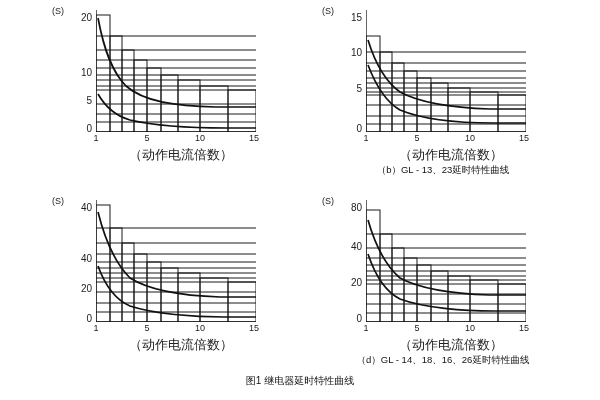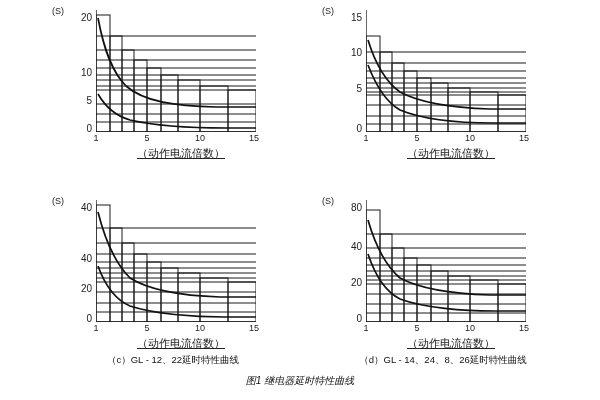--- a/index.html
+++ b/index.html
@@ -14,24 +14,24 @@
   .panel-b{left:318px;top:6px;}
   .panel-c{left:48px;top:196px;}
   .panel-d{left:318px;top:196px;}
 
   .plotwrap{position:absolute;left:48px;top:4px;width:160px;height:122px;}
   .yunit{position:absolute;left:4px;top:0px;font-size:9px;color:#222;}
   .axis-y-labels{position:absolute;left:18px;top:0;width:26px;height:122px;}
   .axis-y-labels span{position:absolute;right:0;font-size:10px;line-height:9px;color:#222;transform:translateY(-50%);}
   .axis-x-labels{position:absolute;left:48px;top:128px;width:160px;height:12px;}
   .axis-x-labels span{position:absolute;font-size:9px;line-height:9px;color:#222;transform:translateX(-50%);}
-  .xcaption{position:absolute;left:48px;top:140px;width:170px;font-size:11px;color:#222;text-align:center;text-decoration:underline;}
+  .xcaption{position:absolute;left:48px;top:140px;width:170px;font-size:13px;color:#222;text-align:center;}
   .caption{position:absolute;left:0;top:158px;width:250px;text-align:center;font-size:9.5px;color:#111;}
   svg{display:block;}
-  .figcap{position:absolute;left:0;top:374px;width:600px;text-align:center;font-size:10px;color:#111;font-style:italic;}
+  .figcap{position:absolute;left:0;top:374px;width:600px;text-align:center;font-size:10px;color:#111;}
 </style>
 </head>
 <body>
 
 <div class="sheet">
 
   <div class="panel panel-a">
     <span class="yunit">(S)</span>
     <div class="axis-y-labels">
       <span style="top:122px">0</span>
@@ -138,20 +138,21 @@
         </g>
       </svg>
     </div>
     <div class="axis-x-labels">
       <span style="left:0px">1</span>
       <span style="left:51px">5</span>
       <span style="left:104px">10</span>
       <span style="left:158px">15</span>
     </div>
     <div class="xcaption">（动作电流倍数）</div>
+    <div class="caption">（b）GL - 13、23延时特性曲线</div>
   </div>
 
   <div class="panel panel-c">
     <span class="yunit">(S)</span>
     <div class="axis-y-labels">
       <span style="top:122px">0</span>
       <span style="top:92px">20</span>
       <span style="top:62px">40</span>
       <span style="top:11px">40</span>
     </div>
@@ -195,21 +196,20 @@
         </g>
       </svg>
     </div>
     <div class="axis-x-labels">
       <span style="left:0px">1</span>
       <span style="left:51px">5</span>
       <span style="left:104px">10</span>
       <span style="left:158px">15</span>
     </div>
     <div class="xcaption">（动作电流倍数）</div>
-    <div class="caption">（c）GL - 12、22延时特性曲线</div>
   </div>
 
   <div class="panel panel-d">
     <span class="yunit">(S)</span>
     <div class="axis-y-labels">
       <span style="top:122px">0</span>
       <span style="top:86px">20</span>
       <span style="top:50px">40</span>
       <span style="top:11px">80</span>
     </div>
@@ -253,17 +253,17 @@
         </g>
       </svg>
     </div>
     <div class="axis-x-labels">
       <span style="left:0px">1</span>
       <span style="left:51px">5</span>
       <span style="left:104px">10</span>
       <span style="left:158px">15</span>
     </div>
     <div class="xcaption">（动作电流倍数）</div>
-    <div class="caption">（d）GL - 14、24、8、26延时特性曲线</div>
+    <div class="caption">（d）GL - 14、18、16、26延时特性曲线</div>
   </div>
 
   <div class="figcap">图1 继电器延时特性曲线</div>
 </div>
 
 </body></html>

